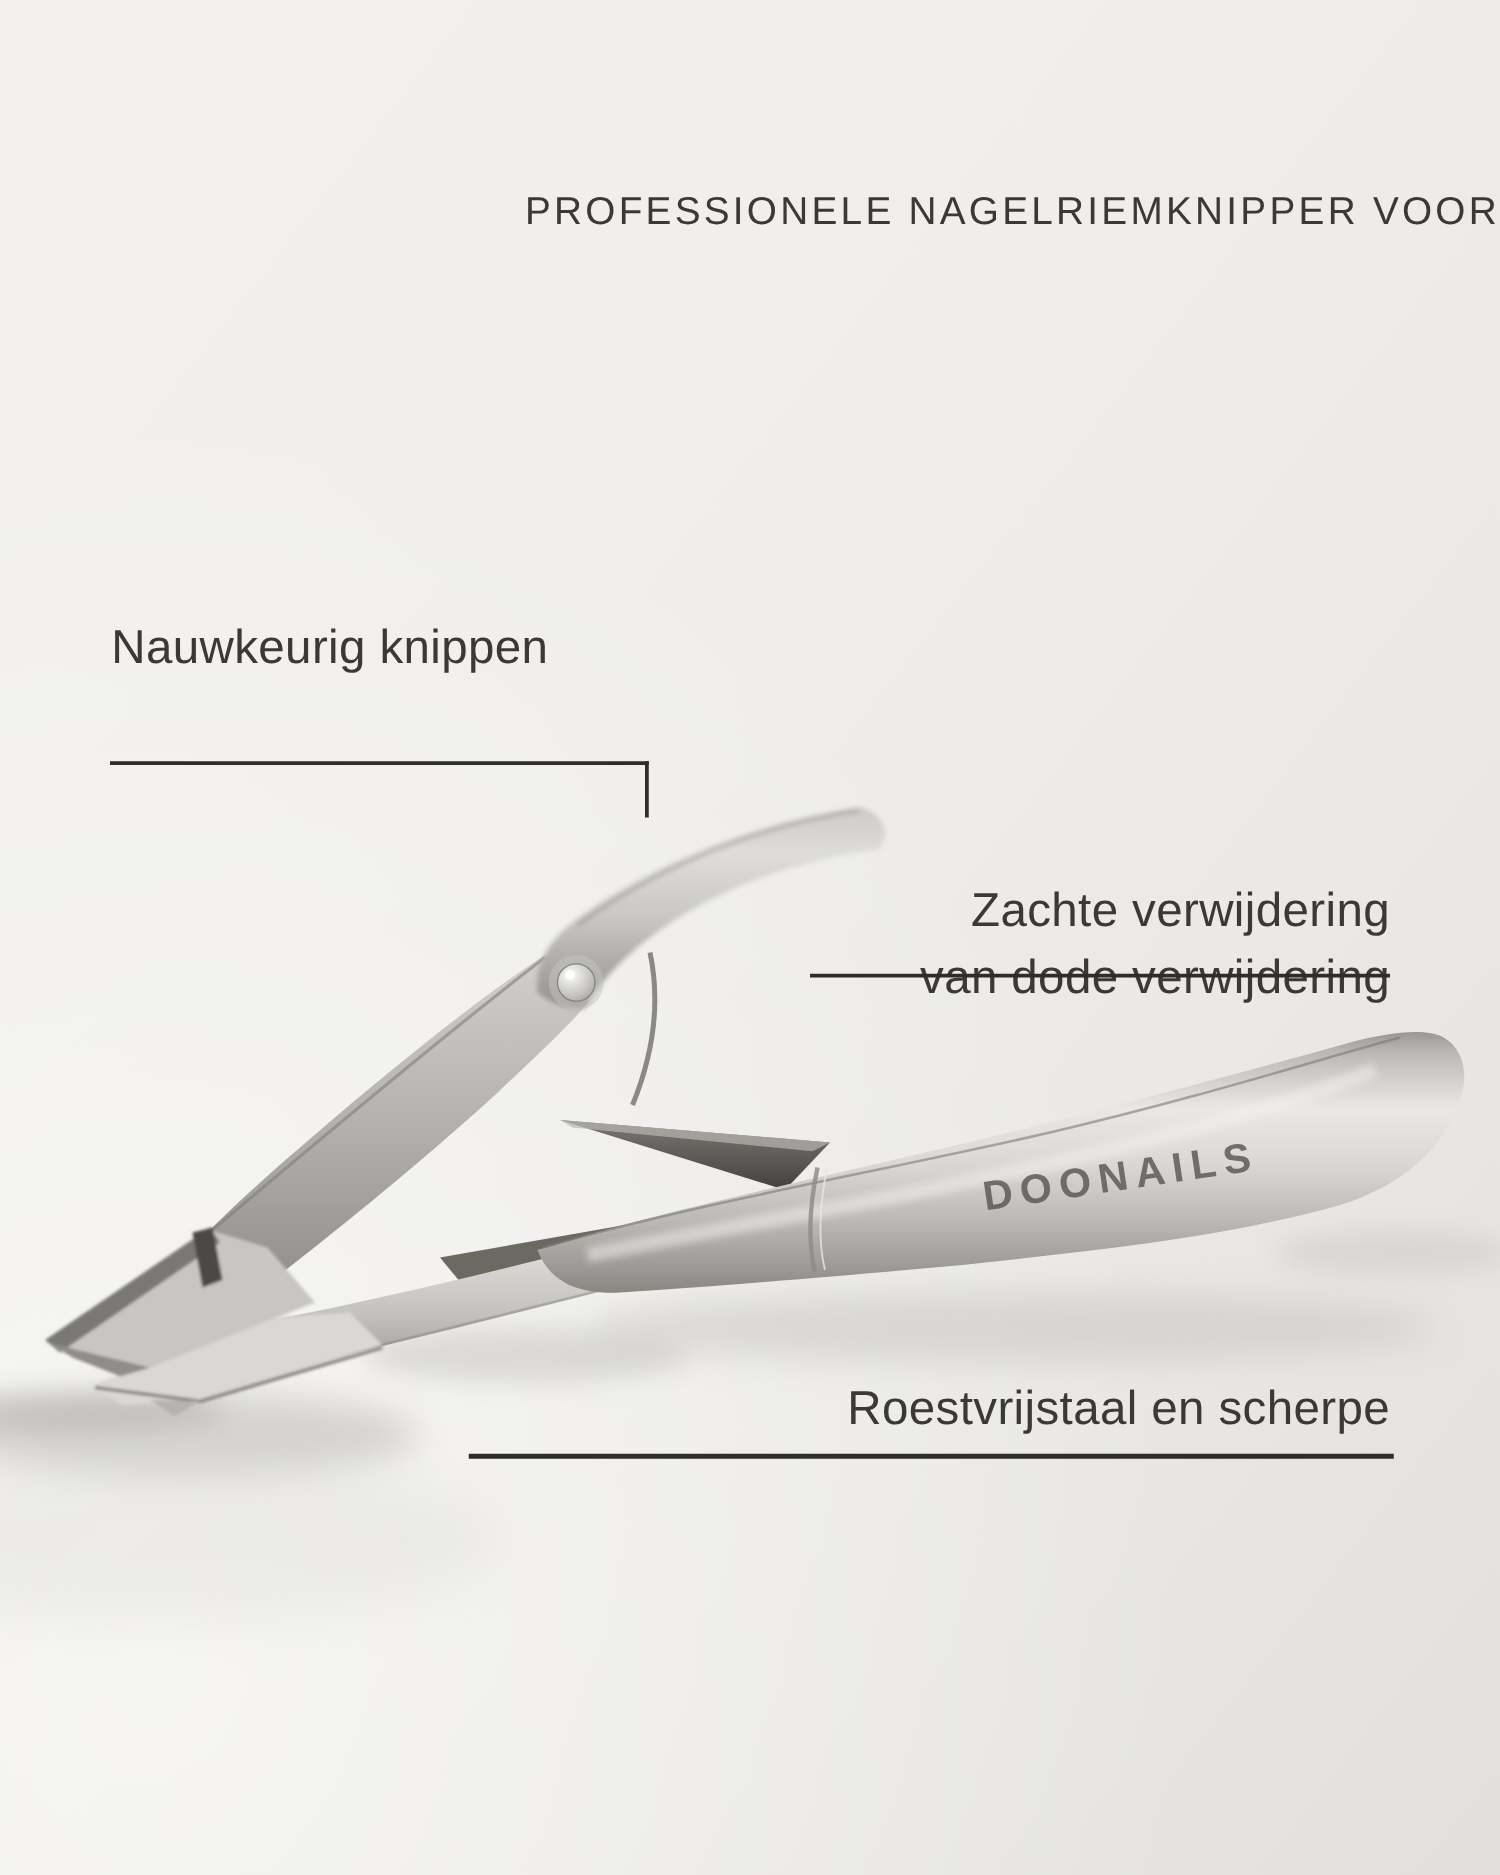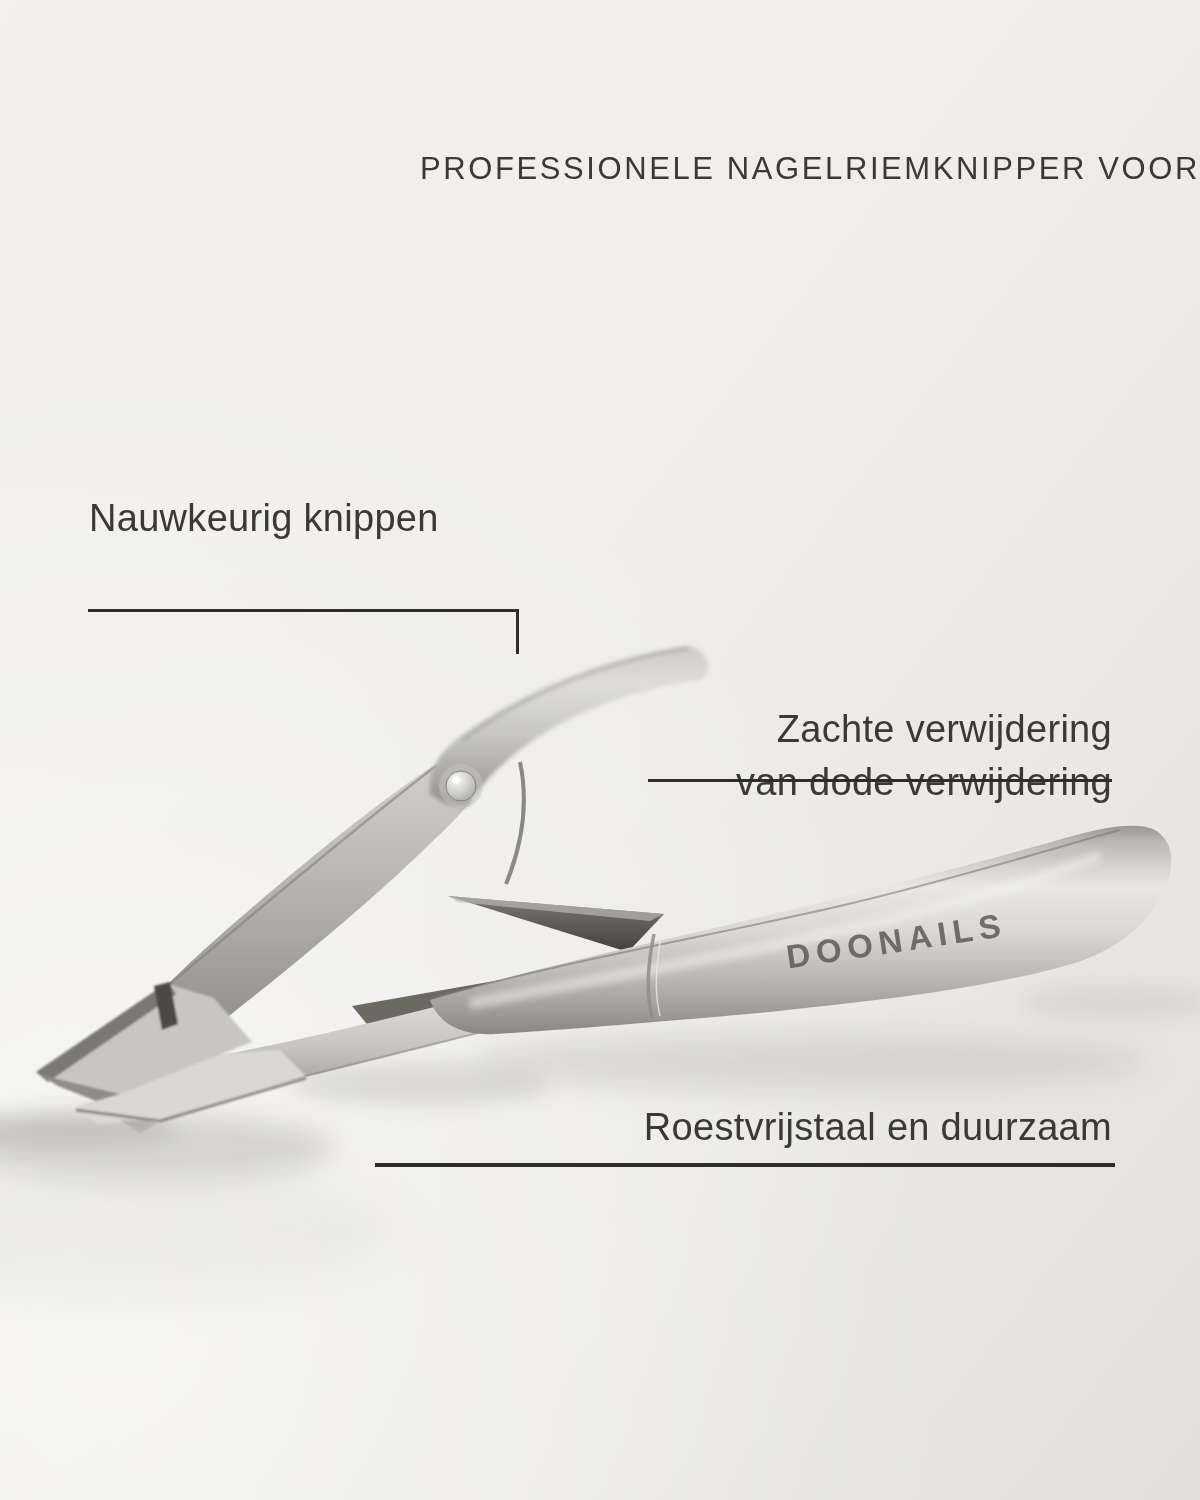--- a/index.html
+++ b/index.html
@@ -174,17 +174,17 @@
   <div class="leader leader-left-h"></div>
   <div class="leader leader-left-v"></div>
 
   <div class="callout right">
     <div>Zachte verwijdering</div>
     <div>van dode verwijdering</div>
   </div>
   <div class="leader leader-right"></div>
 
   <div class="callout bottom">
-    <div>Roestvrijstaal en duurzaam</div>
+    <div>Roestvrijstaal en scherpe</div>
   </div>
   <div class="leader leader-bottom"></div>
 
 </div>
 
 </body></html>

